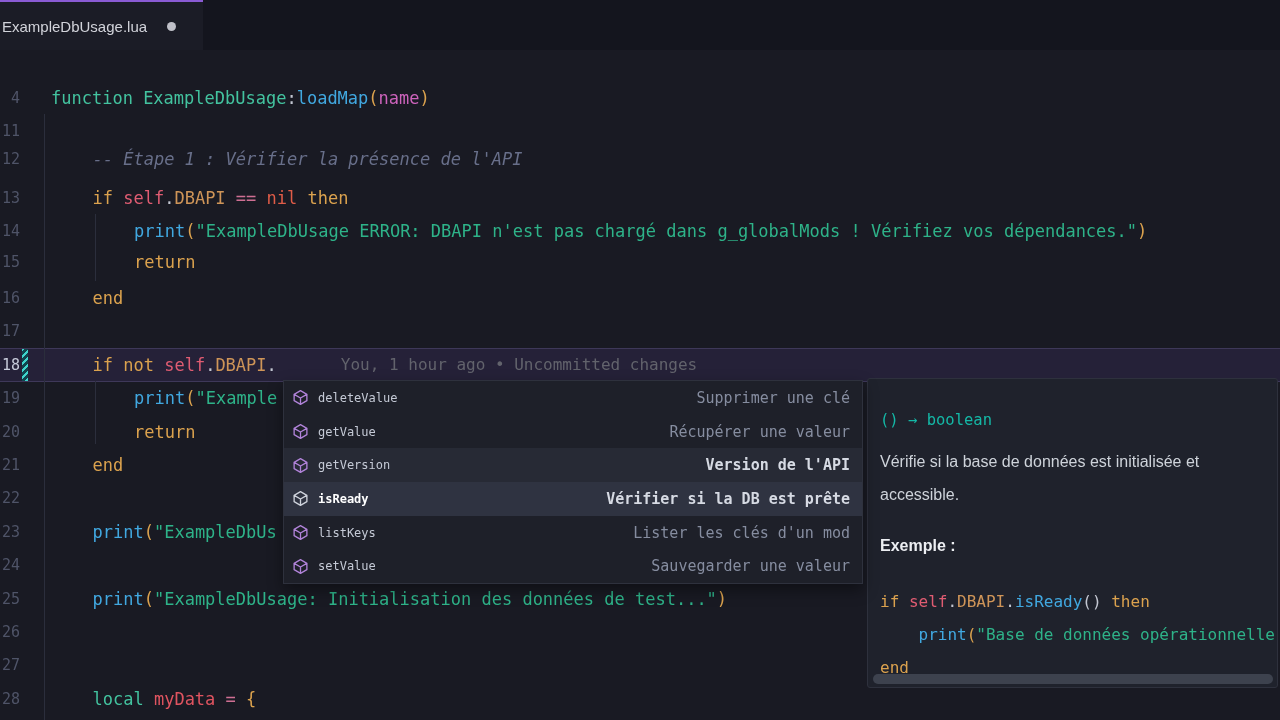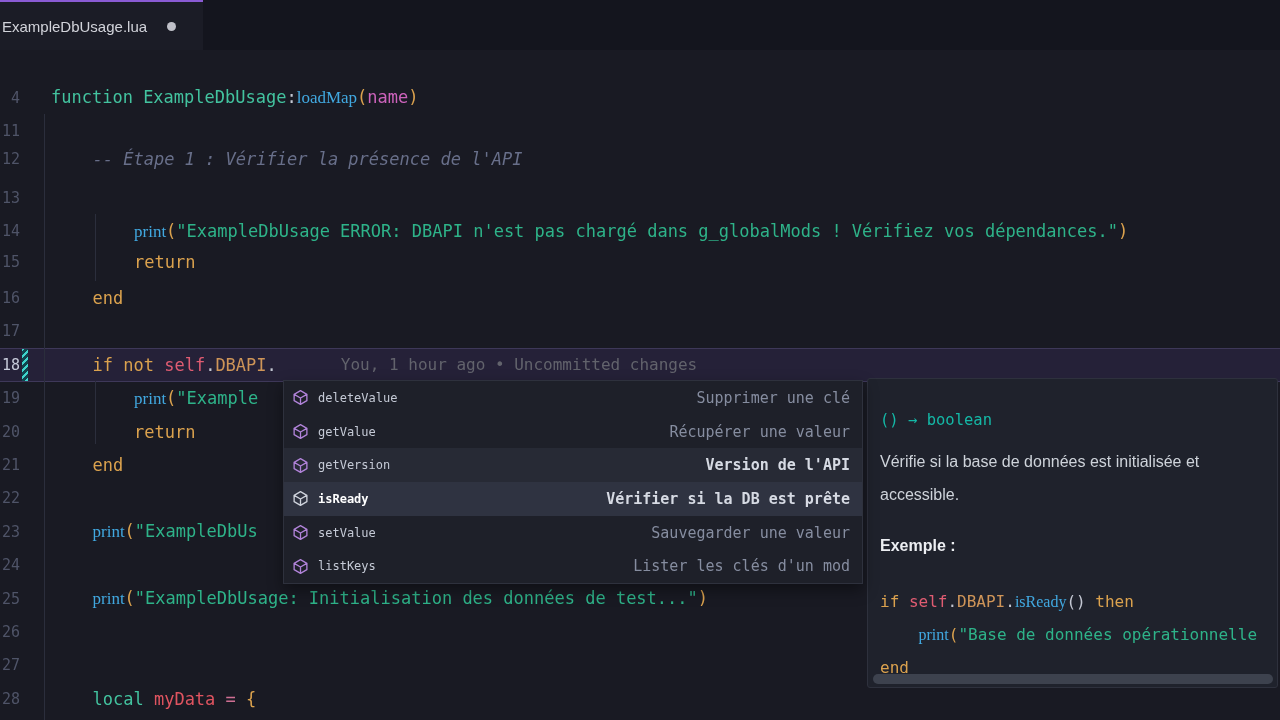--- a/index.html
+++ b/index.html
@@ -30,21 +30,21 @@
   .row.current .lnum { color:#c7cbda; }
   .mod-stripe {
     position:absolute; left:22px; top:0; bottom:0; width:6px;
     background:repeating-linear-gradient(315deg,#3fd4cc 0 2.5px,#10454e 2.5px 5px);
   }
   .code { font-size:17px; white-space:pre; }
 
   .tk-kw  { color:#dba24e; }
   .tk-kw2 { color:#43c39f; }
   .tk-cls { color:#43c39f; }
-  .tk-fn  { color:#41a8e0;font-family:Liberation Serif, serif; }
+  .tk-fn  { color:#41a8e0; }
   .tk-str { color:#2eb389; }
   .tk-prp { color:#cf9558; }
   .tk-slf { color:#e05c72; }
   .tk-var { color:#e05460; }
   .tk-nil { color:#e05c48; }
   .tk-op  { color:#cf6f93; }
   .tk-prm { color:#cd63bc; }
   .tk-pun { color:#c3c7d2; }
   .tk-par { color:#dba24e; }
   .tk-cmt { color:#686f8a; font-style:italic; }
@@ -110,20 +110,21 @@
       <div class="row" style="top: 64px;">
         <span class="lnum">11</span>
         <span class="code" style="margin-left: 31px;"></span>
       </div>
       <div class="row" style="top: 92px;">
         <span class="lnum">12</span>
         <span class="code" style="margin-left: 72.5px;"><span class="tk-cmt">-- Étape 1 : Vérifier la présence de l'API</span></span>
       </div>
       <div class="row" style="top: 130.8px;">
         <span class="lnum">13</span>
+        <span class="code" style="margin-left: 72.5px;"><span class="tk-kw">if </span><span class="tk-slf">self</span><span class="tk-pun">.</span><span class="tk-prp">DBAPI</span><span class="tk-op"> == </span><span class="tk-nil">nil</span><span class="tk-kw"> then</span></span>
       </div>
       <div class="row" style="top: 164.2px;">
         <span class="lnum">14</span>
         <span class="code" style="margin-left: 114px;"><span class="tk-fn">print</span><span class="tk-par">(</span><span class="tk-str">"ExampleDbUsage ERROR: DBAPI n'est pas chargé dans g_globalMods ! Vérifiez vos dépendances."</span><span class="tk-par">)</span></span>
       </div>
       <div class="row" style="top: 195px;">
         <span class="lnum">15</span>
         <span class="code" style="margin-left: 114px;"><span class="tk-kw">return</span></span>
       </div>
       <div class="row" style="top: 231px;">
@@ -218,31 +219,31 @@
       </span>
       <span class="s-label">isReady</span>
       <span class="s-detail">Vérifier si la DB est prête</span>
     </div>
     <div class="s-row ">
       <span class="s-icon">
         <svg width="17" height="17" viewBox="0 0 16 16" fill="none">
           <path d="M8 1.5 L14 5 V11 L8 14.5 L2 11 V5 Z M2 5 L8 8.5 L14 5 M8 8.5 V14.5" stroke="#b183d9" stroke-width="1.25" stroke-linejoin="round"></path>
         </svg>
       </span>
+      <span class="s-label">listKeys</span>
+      <span class="s-detail">Lister les clés d'un mod</span>
+    </div>
+    <div class="s-row ">
+      <span class="s-icon">
+        <svg width="17" height="17" viewBox="0 0 16 16" fill="none">
+          <path d="M8 1.5 L14 5 V11 L8 14.5 L2 11 V5 Z M2 5 L8 8.5 L14 5 M8 8.5 V14.5" stroke="#b183d9" stroke-width="1.25" stroke-linejoin="round"></path>
+        </svg>
+      </span>
       <span class="s-label">setValue</span>
       <span class="s-detail">Sauvegarder une valeur</span>
-    </div>
-    <div class="s-row ">
-      <span class="s-icon">
-        <svg width="17" height="17" viewBox="0 0 16 16" fill="none">
-          <path d="M8 1.5 L14 5 V11 L8 14.5 L2 11 V5 Z M2 5 L8 8.5 L14 5 M8 8.5 V14.5" stroke="#b183d9" stroke-width="1.25" stroke-linejoin="round"></path>
-        </svg>
-      </span>
-      <span class="s-label">listKeys</span>
-      <span class="s-detail">Lister les clés d'un mod</span>
     </div>
   </div>
 
 <div class="docs">
   <div class="d-sig">() → boolean</div>
   <div class="d-para">Vérifie si la base de données est initialisée et accessible.</div>
   <div class="d-heading">Exemple :</div>
   <div class="d-code" id="docs-code"><span class="" style="display: block;"><span class="tk-kw">if </span><span class="tk-slf">self</span><span class="tk-pun">.</span><span class="tk-prp">DBAPI</span><span class="tk-pun">.</span><span class="tk-fn">isReady</span><span class="tk-pun">()</span><span class="tk-kw"> then</span></span><span class="" style="display: block;"><span class="tk-txt">    </span><span class="tk-fn">print</span><span class="tk-par">(</span><span class="tk-str">"Base de données opérationnelle</span></span><span class="" style="display: block;"><span class="tk-kw">end</span></span></div>
   <div class="d-scroll"></div>
 </div>

